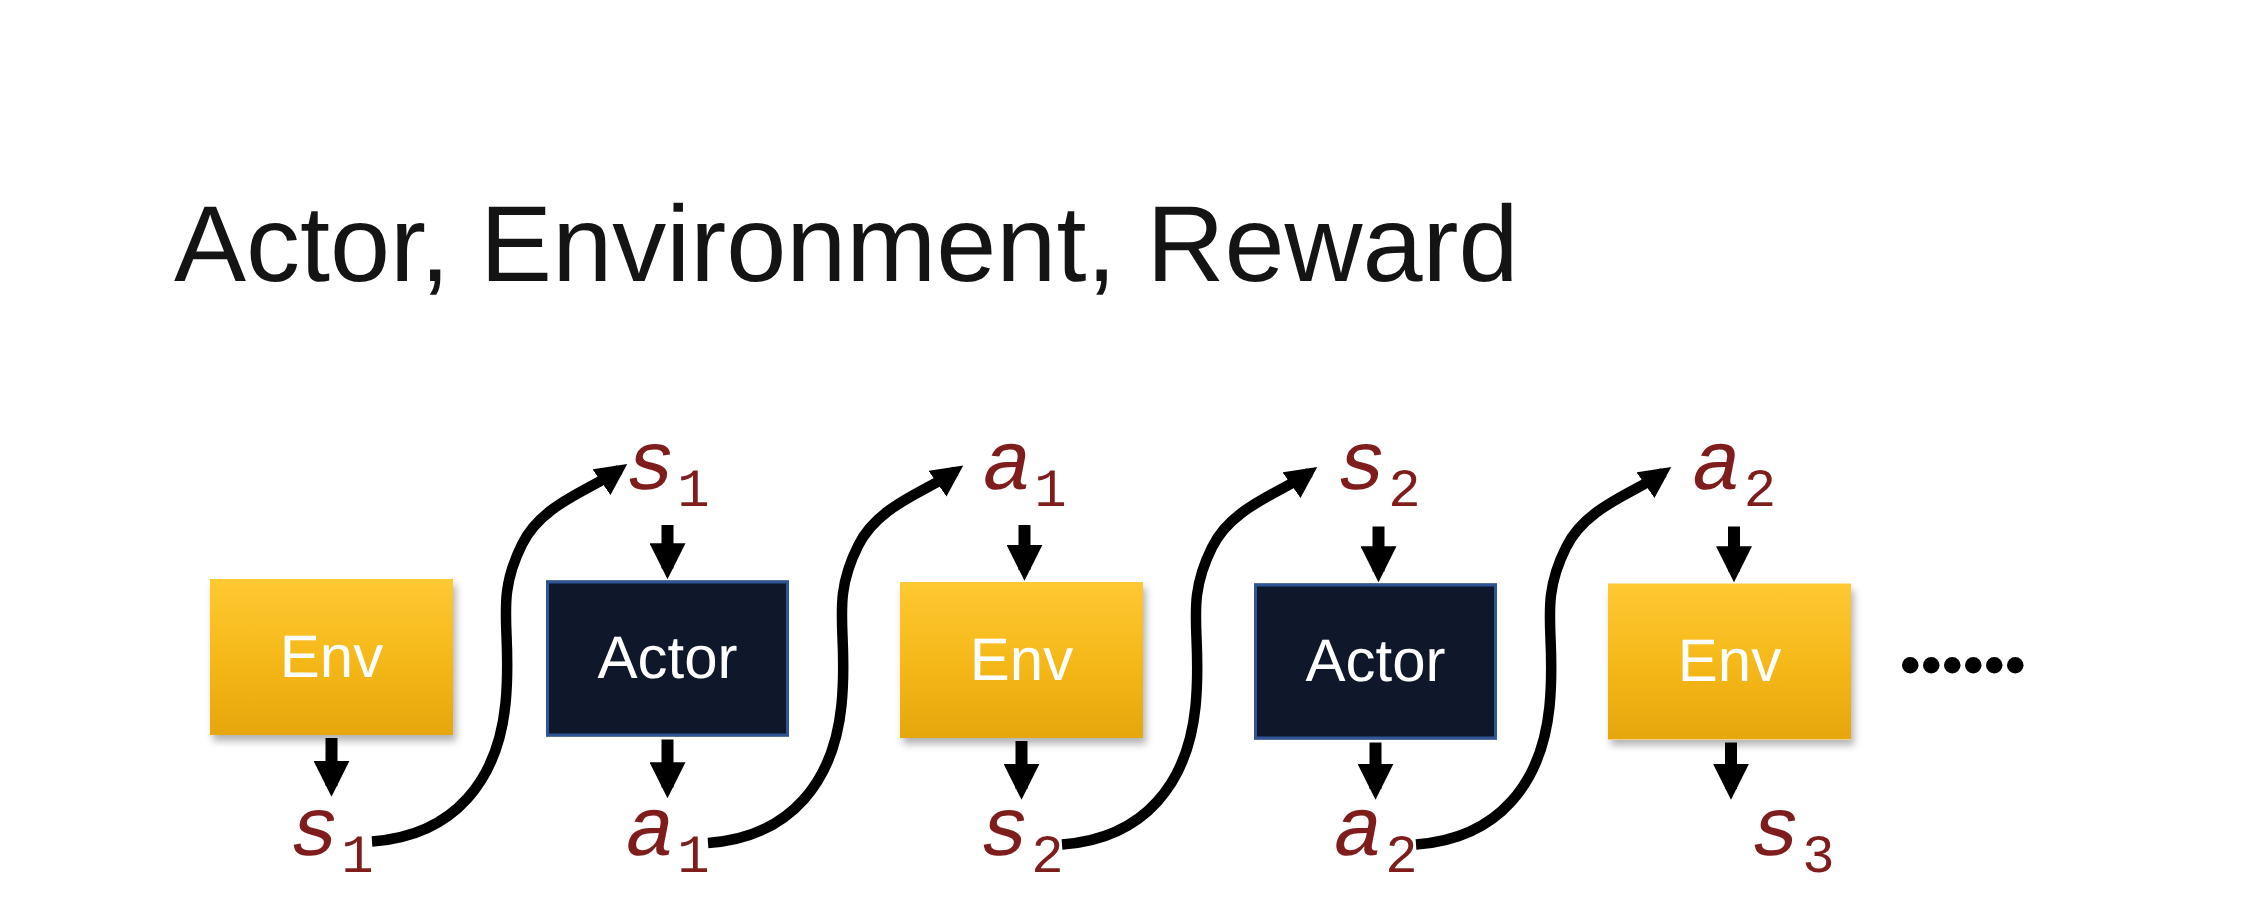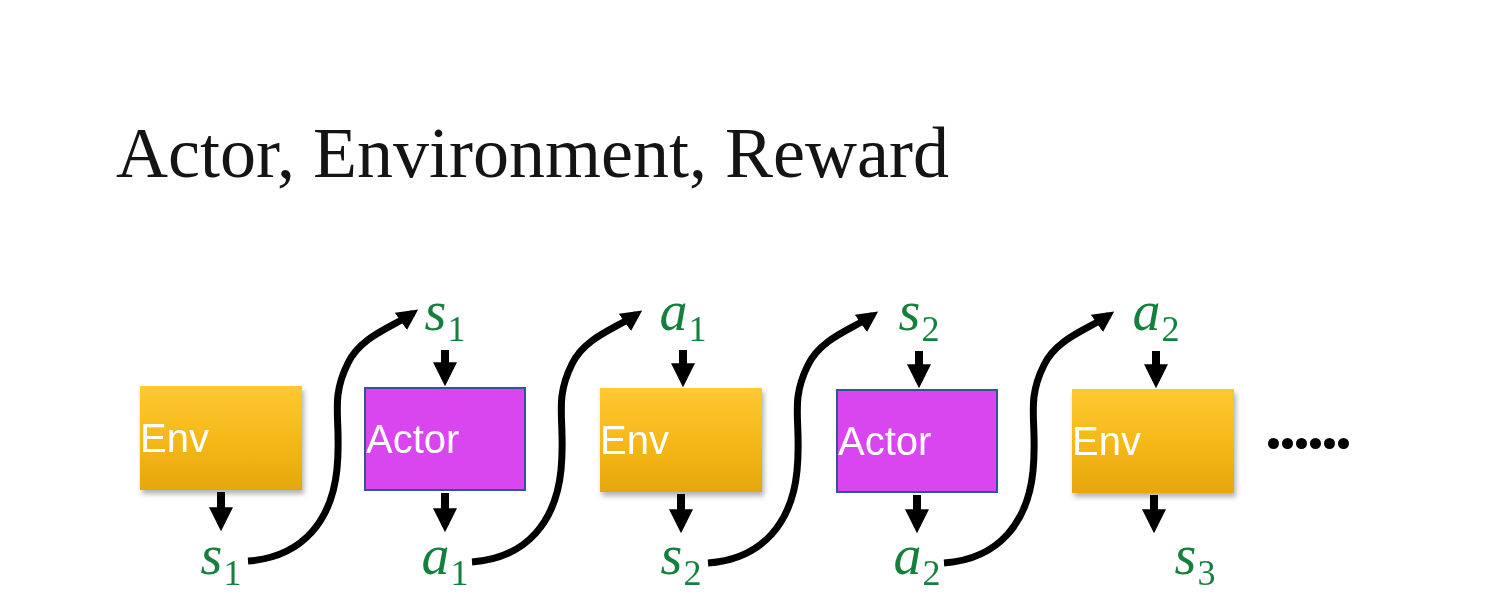--- a/index.html
+++ b/index.html
@@ -10,50 +10,50 @@
     font-family: "Liberation Sans", sans-serif;
     position: relative;
   }
   .slide {
     position: absolute; left: 0; top: 0;
     width: 1500px; height: 608px;
     background: #ffffff;
   }
   .title {
     position: absolute;
-    left: 116px; top: 117px;
-    font-family: Liberation Serif, serif;
+    left: 116px; top: 127px;
+    font-family: Liberation Sans, sans-serif;
     font-size: 72px;
     font-weight: 300;
     line-height: 1;
     color: #141414;
     letter-spacing: 0px;
     white-space: nowrap;
   }
   .box {
     position: absolute;
     width: 162px; height: 104px;
-    display: flex; align-items: center; justify-content: flex-start;
+    display: flex; align-items: center; justify-content: center;
     font-size: 40px;
     color: #ffffff;
     box-sizing: border-box;
   }
   .env {
     background: linear-gradient(180deg, #FFC933 0%, #F4B717 55%, #E6A60D 100%);
     box-shadow: 2px 4px 5px rgba(0,0,0,0.30);
   }
   .actor {
-    background: #d946ef;
+    background: #0f172a;
     border: 2.5px solid #2F5597;
   }
   .mlabel {
     position: absolute;
     transform: translateX(-50%);
-    font-family: Liberation Serif, serif;
-    color: #15803d;
+    font-family: Liberation Mono, monospace;
+    color: #7f1d1d;
     line-height: 1;
     white-space: nowrap;
   }
   .mvar  { font-style: italic; font-size: 56px; }
   .msub  { font-style: normal; font-size: 36px; vertical-align: -11px; margin-left: 1px; }
   .top-label    { top: 283px; }
   .bottom-label { top: 527px; }
   svg.arrows {
     position: absolute; left: 0; top: 0;
     width: 1500px; height: 608px;

